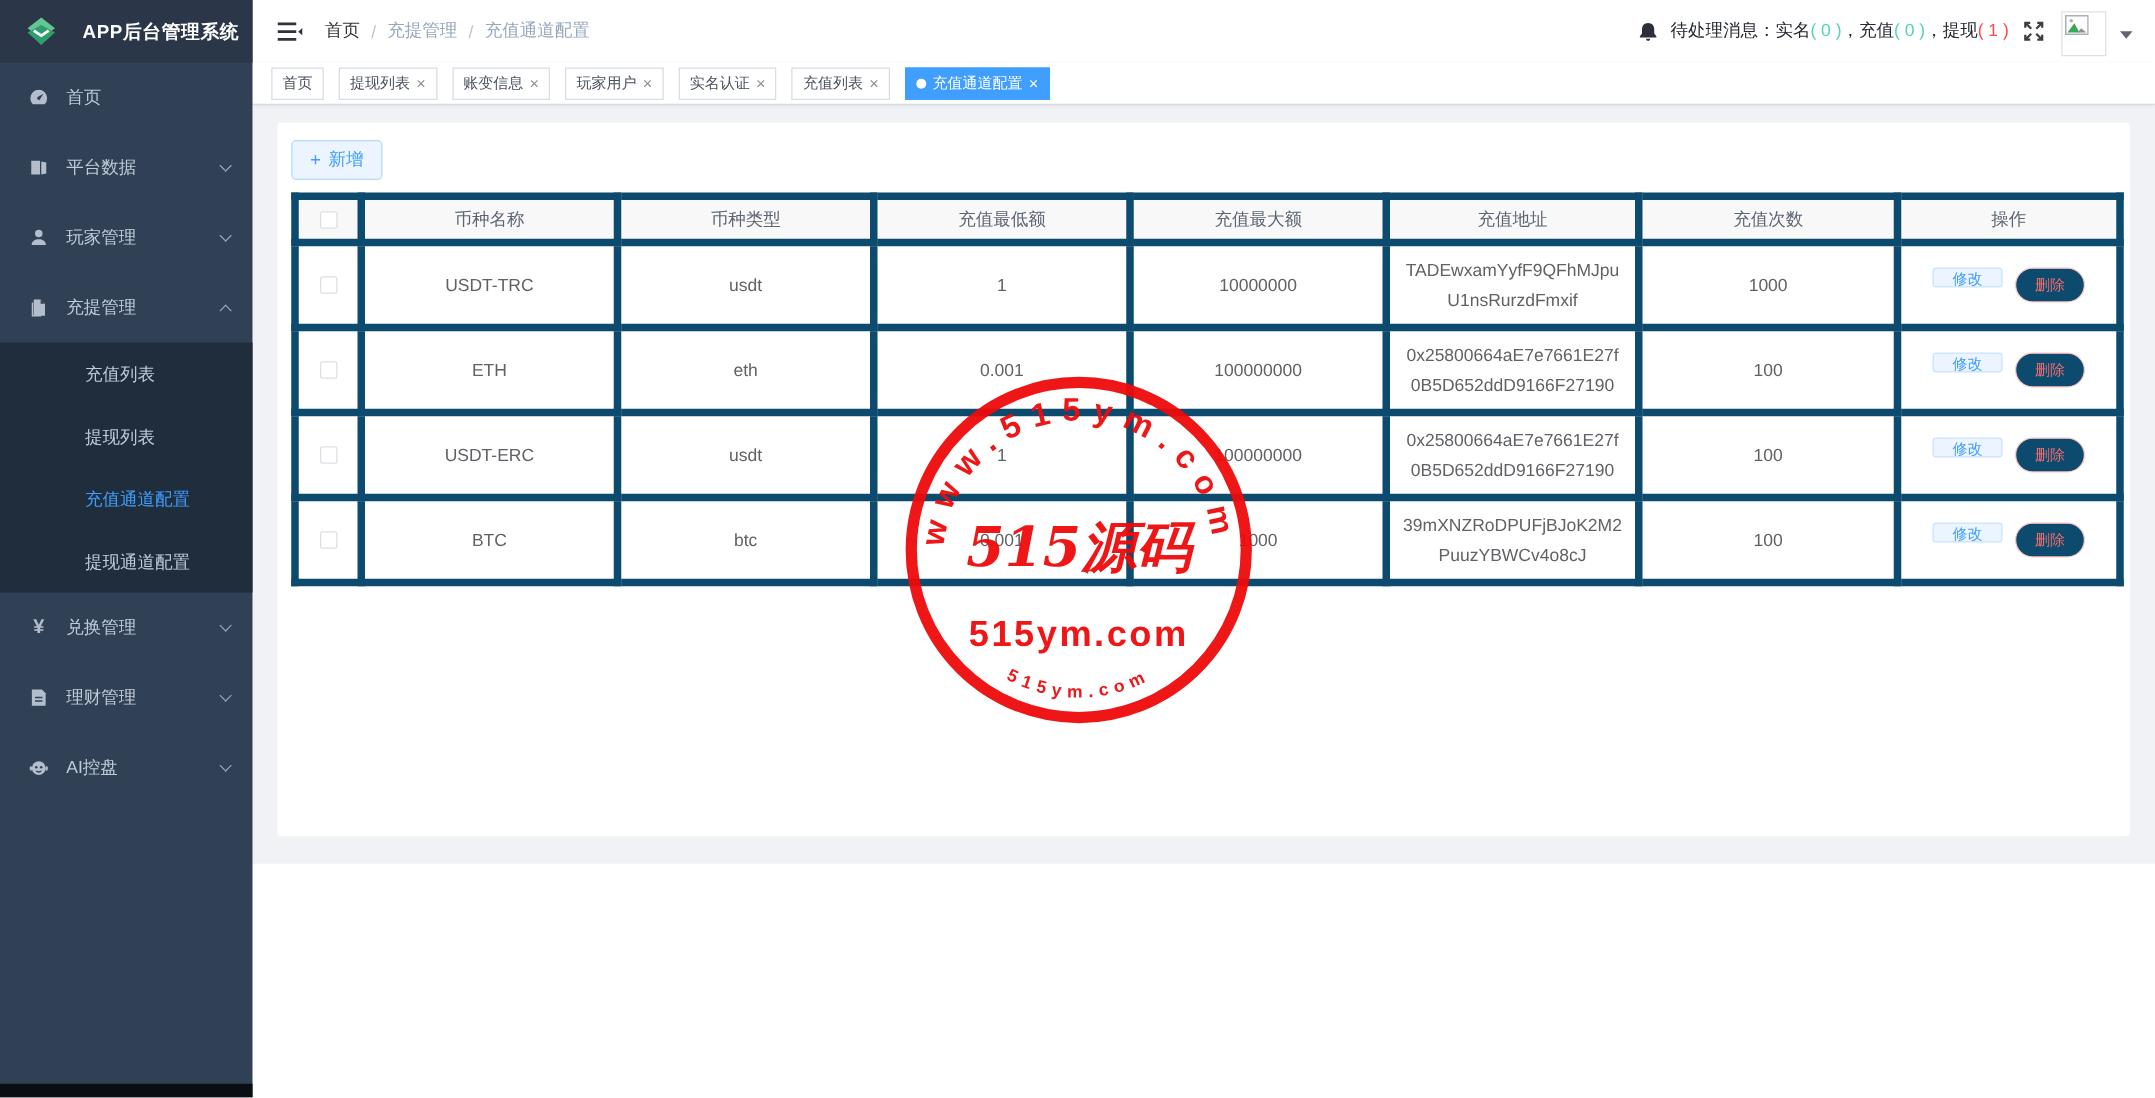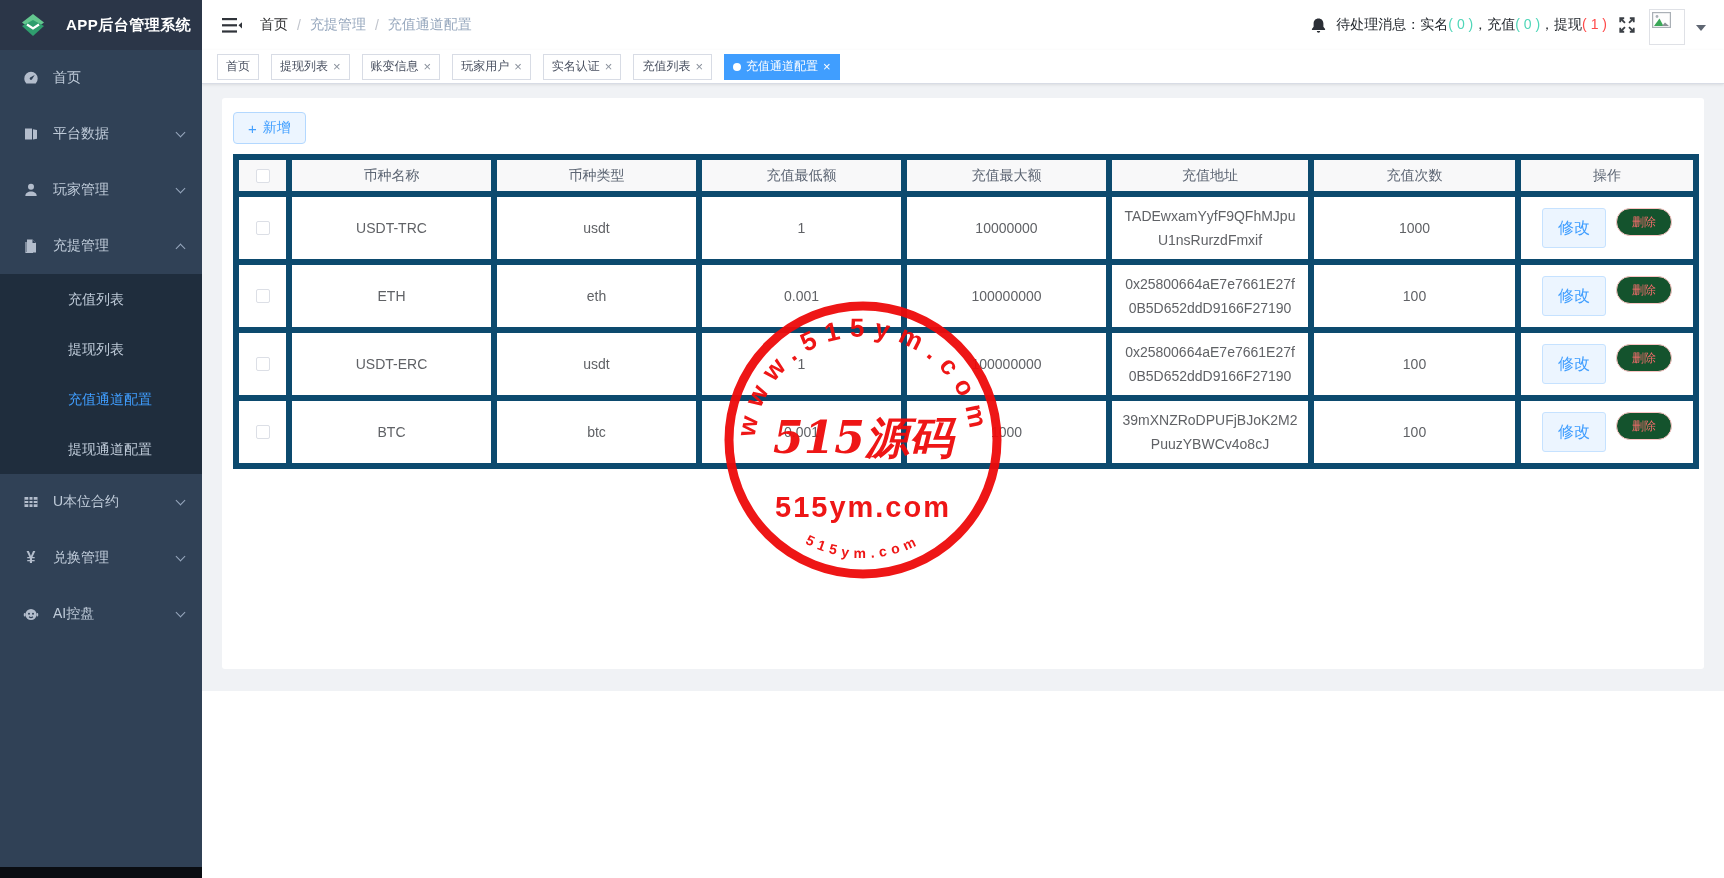--- a/index.html
+++ b/index.html
@@ -50,22 +50,22 @@
   .content { background:#f0f2f5; padding:14px 20px 22px 20px; height:607px; }
   .card { background:#fff; height:571px; padding:14px 11px; border-radius:3px; }
   .btn-add { height:32px; padding:0 14px; background:#ecf5ff; border:1px solid #b3d8ff; color:#409EFF; font-size:14px; border-radius:4px; display:inline-flex; align-items:center; gap:6px; cursor:pointer; margin-bottom:10px; font-family:inherit; }
   .btn-add .plus { font-size:15px; }
   table.grid { border-collapse:collapse; width:1460px; table-layout:fixed; }
   .grid th, .grid td { border:6px solid #0c4a6e; }
   .grid th { height:37px; background:#f8f8f9; color:#5c6573; font-weight:500; font-size:14px; }
   .grid td { height:68px; text-align:center; color:#606266; font-size:14px; padding:4px 10px; word-break:break-all; line-height:24px; }
   .cb { width:14px; height:14px; border:1px solid #dcdfe6; border-radius:2px; background:#fff; margin:0 auto; cursor:pointer; }
   .ops { display:flex; justify-content:center; gap:10px; }
-  .btn-edit { height:40px; padding:0 15px; background:#ecf5ff; border:1px solid #c6e2ff; color:#409EFF; font-size:16px; border-radius:3px; cursor:pointer; font-family:Liberation Serif, serif; }
-  .btn-del { height:28px; padding:0 15px; background:#14532d; border:1px solid #fbc4c4; color:#f56c6c; font-size:12px; border-radius:14px; cursor:pointer; font-family:inherit; }
+  .btn-edit { height:16px; padding:0 15px; background:#ecf5ff; border:1px solid #c6e2ff; color:#409EFF; font-size:12px; border-radius:3px; cursor:pointer; font-family:Liberation Serif, serif; }
+  .btn-del { height:28px; padding:0 15px; background:#0c4a6e; border:1px solid #fbc4c4; color:#f56c6c; font-size:12px; border-radius:14px; cursor:pointer; font-family:inherit; }
   
   .stamp { position:absolute; left:718px; top:295px; width:290px; height:290px; z-index:40; pointer-events:none; opacity:.95; }
   .ring { fill:none; stroke:#ee0a0a; stroke-width:9; }
   .arc-top { font-size:26px; font-weight:bold; fill:#ee0a0a; letter-spacing:9px; }
   .stamp-main { font-size:44px; font-weight:bold; font-style:italic; fill:#ee0a0a; text-anchor:middle; font-family:"DejaVu Serif","Liberation Serif",serif; }
   .stamp-sub { font-size:29px; font-weight:bold; fill:#ee0a0a; text-anchor:middle; letter-spacing:2px; }
   .arc-bot { font-size:14px; font-weight:bold; fill:#ee0a0a; letter-spacing:5px; }
 </style>
 </head>
 <body>
@@ -111,30 +111,30 @@
       <span class="lbl">充提管理</span>
       <i class="chev up"></i>
     </div>
     <div class="submenu">
       <div class="s-item">充值列表</div>
       <div class="s-item">提现列表</div>
       <div class="s-item active">充值通道配置</div>
       <div class="s-item">提现通道配置</div>
     </div>
     <div class="m-item">
-      <svg class="mi" viewBox="0 0 16 16">
-          <rect x="1.5" y="3" width="13" height="10" fill="currentColor"></rect>
-          <path d="M1.5 6.3h13M1.5 9.6h13M5.9 3v10M10.1 3v10" stroke="#304156" stroke-width="1.2" fill="none"></path>
-        </svg>
-      <span class="lbl">U本位合约</span>
-      <i class="chev"></i>
-    </div>
-    <div class="m-item">
       <span class="yen">¥</span>
       <span class="lbl">兑换管理</span>
+      <i class="chev"></i>
+    </div>
+    <div class="m-item">
+      <svg class="mi" viewBox="0 0 16 16">
+          <path d="M2.5 1.5h8l3 3v10h-11z" fill="currentColor"></path>
+          <path d="M5 8h6M5 10.8h6" stroke="#304156" stroke-width="1.2"></path>
+        </svg>
+      <span class="lbl">理财管理</span>
       <i class="chev"></i>
     </div>
     <div class="m-item">
       <svg class="mi" viewBox="0 0 16 16">
           <circle cx="8" cy="8.5" r="5.5" fill="currentColor"></circle>
           <rect x="0.8" y="7" width="1.8" height="3.5" rx="0.9" fill="currentColor"></rect>
           <rect x="13.4" y="7" width="1.8" height="3.5" rx="0.9" fill="currentColor"></rect>
           <circle cx="6" cy="7.8" r="1" fill="#304156"></circle>
           <circle cx="10" cy="7.8" r="1" fill="#304156"></circle>
           <path d="M6 10.8c1.3 1 2.7 1 4 0" stroke="#304156" fill="none" stroke-width="1.1"></path>

